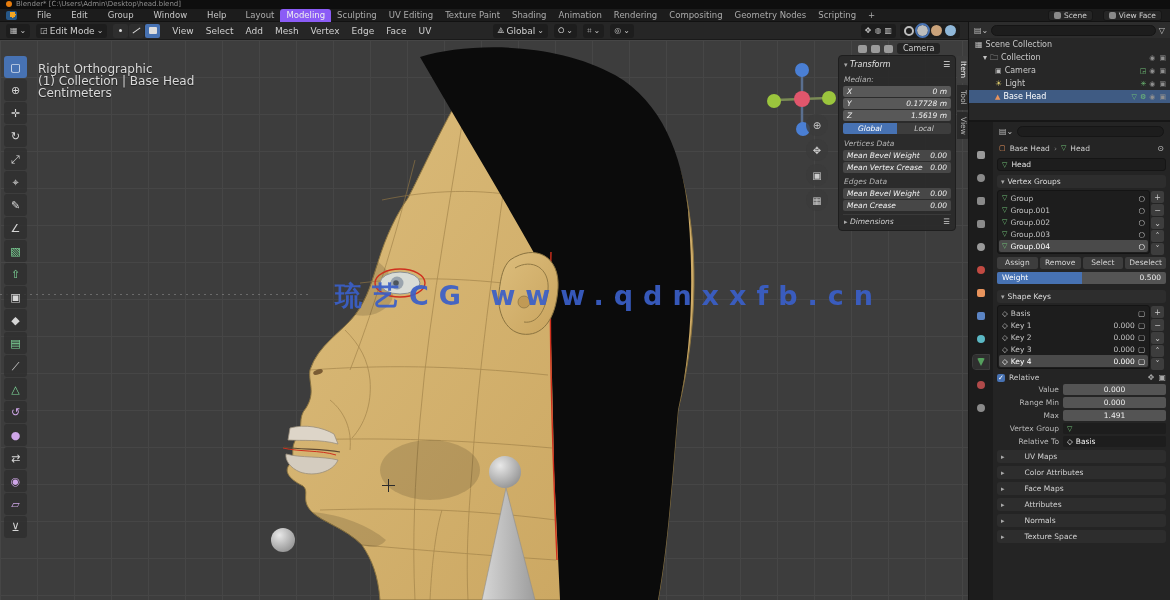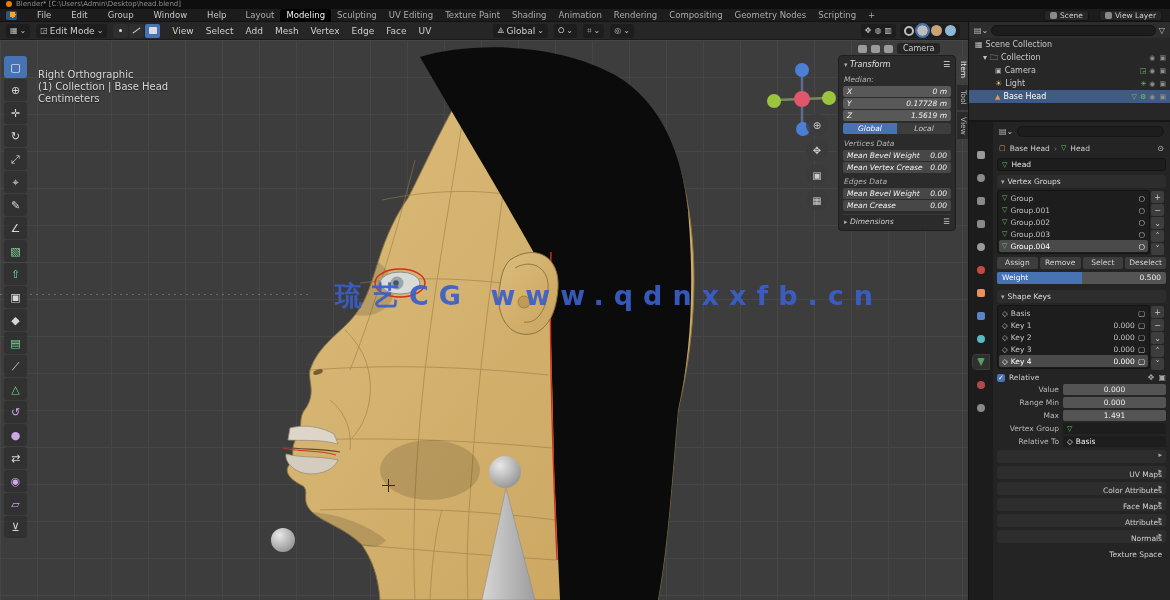--- a/index.html
+++ b/index.html
@@ -14,21 +14,21 @@
     background:#e87d0d; vertical-align:middle; margin-right:4px; }
 
   
   #menubar { left:0; top:9px; width:1170px; height:13px; background:#1c1c1c; color:#c8c8c8;
     font-size:8.5px; display:flex; align-items:center; border-bottom:1px solid #121212; }
   #menubar .blogo { width:11px; height:9px; margin:0 5px 0 6px; border-radius:2px;
     background:radial-gradient(circle at 60% 40%, #f5a623 0 35%, #265787 36% 100%); }
   .menu-item { padding:0 5px; cursor:default;margin-left:10px; }
   .ws-tabs { display:flex; margin-left:8px; height:13px; align-items:stretch; }
   .ws-tab { padding:0 6px; line-height:13px; color:#ababab; border-radius:3px 3px 0 0; }
-  .ws-tab.active { background:#000000; color:#efefef; }
+  .ws-tab.active { background:#8b5cf6; color:#efefef; }
   .ws-plus { padding:0 6px; line-height:13px; color:#ababab; }
   #menubar-right { margin-left:auto; display:flex; align-items:center; gap:10px; padding-right:8px; }
   .mb-select { display:flex; align-items:center; gap:3px; background:#262626; border:1px solid #161616;
     border-radius:3px; padding:0 5px; height:11px; color:#cfcfcf; font-size:7.5px; }
   .mb-ico { width:7px; height:7px; border-radius:2px; background:#8a8a8a; display:inline-block; }
 
   
   #vheader { left:0; top:22px; width:968px; height:18px; background:#262626; display:flex;
     align-items:center; font-size:9px; color:#d0d0d0; border-bottom:1px solid #1a1a1a; }
   .vh-group { display:flex; align-items:center; gap:2px; background:#1d1d1d; border-radius:3px;
@@ -53,21 +53,21 @@
   #toolbar { left:4px; top:56px; width:24px; display:flex; flex-direction:column; gap:1px; z-index:30; }
   .tool { width:23px; height:22px; background:#2e2e2ecc; border-radius:3px; display:flex;
     align-items:center; justify-content:center; font-size:11px; color:#d6d6d6; }
   .tool.active { background:#4772b3; color:#fff; }
 
   
   #viewport { left:0; top:40px; width:968px; height:560px; background-color:#3d3d3d;
     background-image:repeating-linear-gradient(to right,#464646 0 1px,transparent 1px 37px),
       repeating-linear-gradient(to bottom,#464646 0 1px,transparent 1px 37px); overflow:hidden; }
   #vp-svg { position:absolute; left:0; top:0; }
-  #keymap-overlay { left:38px; top:29px; font-size:10px; color:#d9d9d9; line-height:12px;
+  #keymap-overlay { left:38px; top:23px; font-size:12px; color:#d9d9d9; line-height:12px;
     text-shadow:0 1px 1px #0008; z-index:20; }
   #watermark { left:335px; top:238px; font-size:27px; font-weight:600; letter-spacing:10px;
     color:#3a5fc8; z-index:25; white-space:nowrap; opacity:.92; }
   #crosshair { left:382px; top:439px; width:13px; height:13px; z-index:15; }
   #crosshair::before { content:""; position:absolute; left:6px; top:0; width:1px; height:13px; background:#2b2b2b; }
   #crosshair::after { content:""; position:absolute; left:0; top:6px; width:13px; height:1px; background:#2b2b2b; }
   #dashline { left:0; top:254px; width:310px; height:1px; z-index:5;
     background-image:repeating-linear-gradient(to right,#909090 0 2px,transparent 2px 6px); opacity:.55; }
 
   
@@ -144,21 +144,21 @@
   .kv-row { display:flex; align-items:center; margin-top:2px; gap:4px; }
   .kv-row .k { width:62px; text-align:right; color:#b9b9b9; }
   .kv-row .v { flex:1; height:11px; background:#545454; border-radius:2px; display:flex;
     align-items:center; justify-content:center; color:#f0f0f0; }
   .kv-row .v.dark { background:#1d1d1d; justify-content:flex-start; padding-left:4px; }
   .chk-row { display:flex; align-items:center; gap:4px; margin-top:4px; }
   .chk { width:8px; height:8px; background:#4772b3; border-radius:2px; color:#fff; font-size:7px;
     line-height:8px; text-align:center; }
   .chk-icons { margin-left:auto; display:flex; gap:4px; color:#aaa; font-size:8px; }
   .collapsed-h { height:13px; background:#2d2d2d; border-radius:3px; margin-top:3px; display:flex;
-    align-items:flex-end; gap:11px; padding:0 4px; color:#d2d2d2;flex-direction:column; }
+    align-items:center; gap:20px; padding:0 4px; color:#d2d2d2; }
   .chev::before { content:"▸"; font-size:7px; color:#a9a9a9; }
   .chevd::before { content:"▾"; font-size:7px; color:#a9a9a9; }
 </style>
 </head>
 <body>
 
 <div id="stage">
 
   <div id="titlebar" class="abs">
     <span class="blicon"></span><span>Blender* [C:\Users\Admin\Desktop\head.blend]</span>
@@ -185,21 +185,21 @@
       <div class="ws-tab">Scripting</div>
       <div class="ws-plus">+</div>
     </div>
     <div id="menubar-right">
       <div class="mb-select">
         <span class="mb-ico"></span>
         <span>Scene</span>
       </div>
       <div class="mb-select">
         <span class="mb-ico"></span>
-        <span>View Layer</span>
+        <span>View Face</span>
       </div>
     </div>
   </div>
 
   <div id="vheader" class="abs">
     <div class="vh-group">
       <span class="tiny-ico">▦</span>
         <span class="tiny-ico">⌄</span>
     </div>
     <div class="vh-group">

